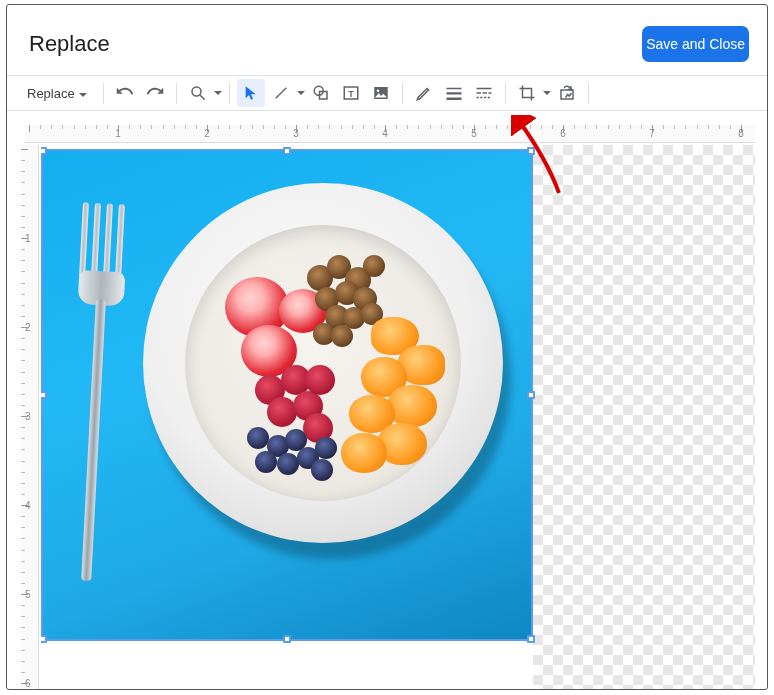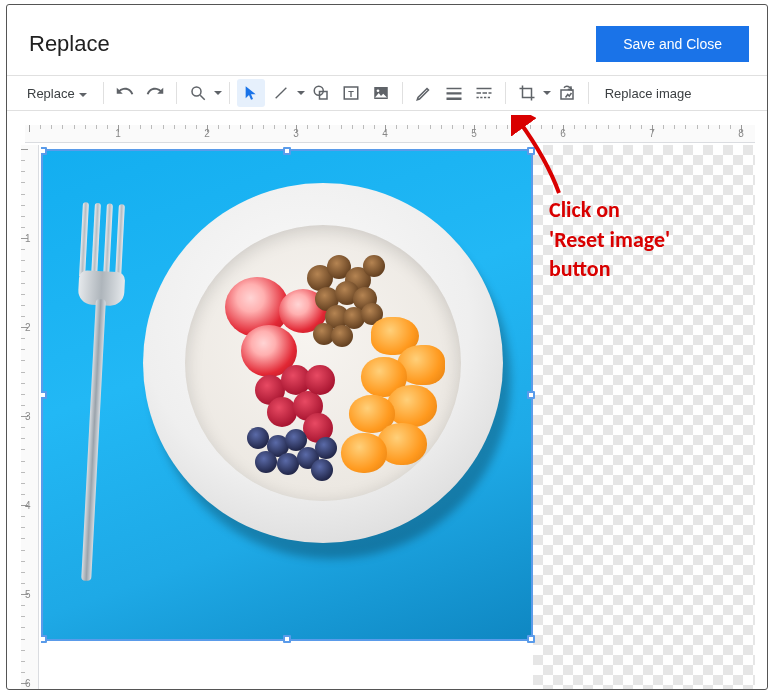--- a/index.html
+++ b/index.html
@@ -41,22 +41,22 @@
     color: #888;
     font-size: 13px;
     margin-left: 130px;
     flex: 0 0 auto;
   }
   .spacer { flex: 1 1 auto; }
   .save-btn {
     background: #1a73e8;
     color: #fff;
     border: none;
-    border-radius: 0;
-    padding: 10px 27px;
+    border-radius: 7px;
+    padding: 10px 4px;
     font-size: 14px;
     font-weight: 500;
     cursor: pointer;
   }
 
   
   .toolbar {
     display: flex;
     align-items: center;
     height: 36px;
@@ -415,23 +415,20 @@
       <svg width="18" height="18" viewBox="0 0 24 24">
         <rect x="4" y="8" width="16" height="12" fill="none" stroke="#5f6368" stroke-width="2"></rect>
         <path d="M10 18l3-4 2 2 3-4" fill="none" stroke="#5f6368" stroke-width="2"></path>
         <path d="M8 5a5 5 0 0 1 9 3" fill="none" stroke="#5f6368" stroke-width="2"></path>
         <path d="M17 3l1 5-5-1" fill="none" stroke="#5f6368" stroke-width="2"></path>
       </svg>
     </div>
 
     <div class="sep"></div>
 
-    <div class="replace-txt">
-      <span>Replace image</span>
-    </div>
   </div>
 
   <div class="h-ruler" id="hruler">
       <div class="tick major" style="left: 4px;"></div>
       <div class="tick" style="left: 15.125px;"></div>
       <div class="tick" style="left: 26.25px;"></div>
       <div class="tick" style="left: 37.375px;"></div>
       <div class="tick" style="left: 48.5px;"></div>
       <div class="tick" style="left: 59.625px;"></div>
       <div class="tick" style="left: 70.75px;"></div>
@@ -635,17 +632,14 @@
 
   <svg class="arrow-svg" viewBox="0 0 60 82">
     <defs>
       <marker id="ah" markerWidth="8" markerHeight="8" refX="2" refY="4" orient="auto">
         <path d="M0 0L8 4L0 8z" fill="#d90000"></path>
       </marker>
     </defs>
     <path d="M48 78 C 40 56, 24 28, 8 6" fill="none" stroke="#d90000" stroke-width="4" marker-end="url(#ah)"></path>
   </svg>
 
-  <div class="annotation-text">Click on
-'Reset image'
-button</div>
 
 </div>
 
 </body></html>

